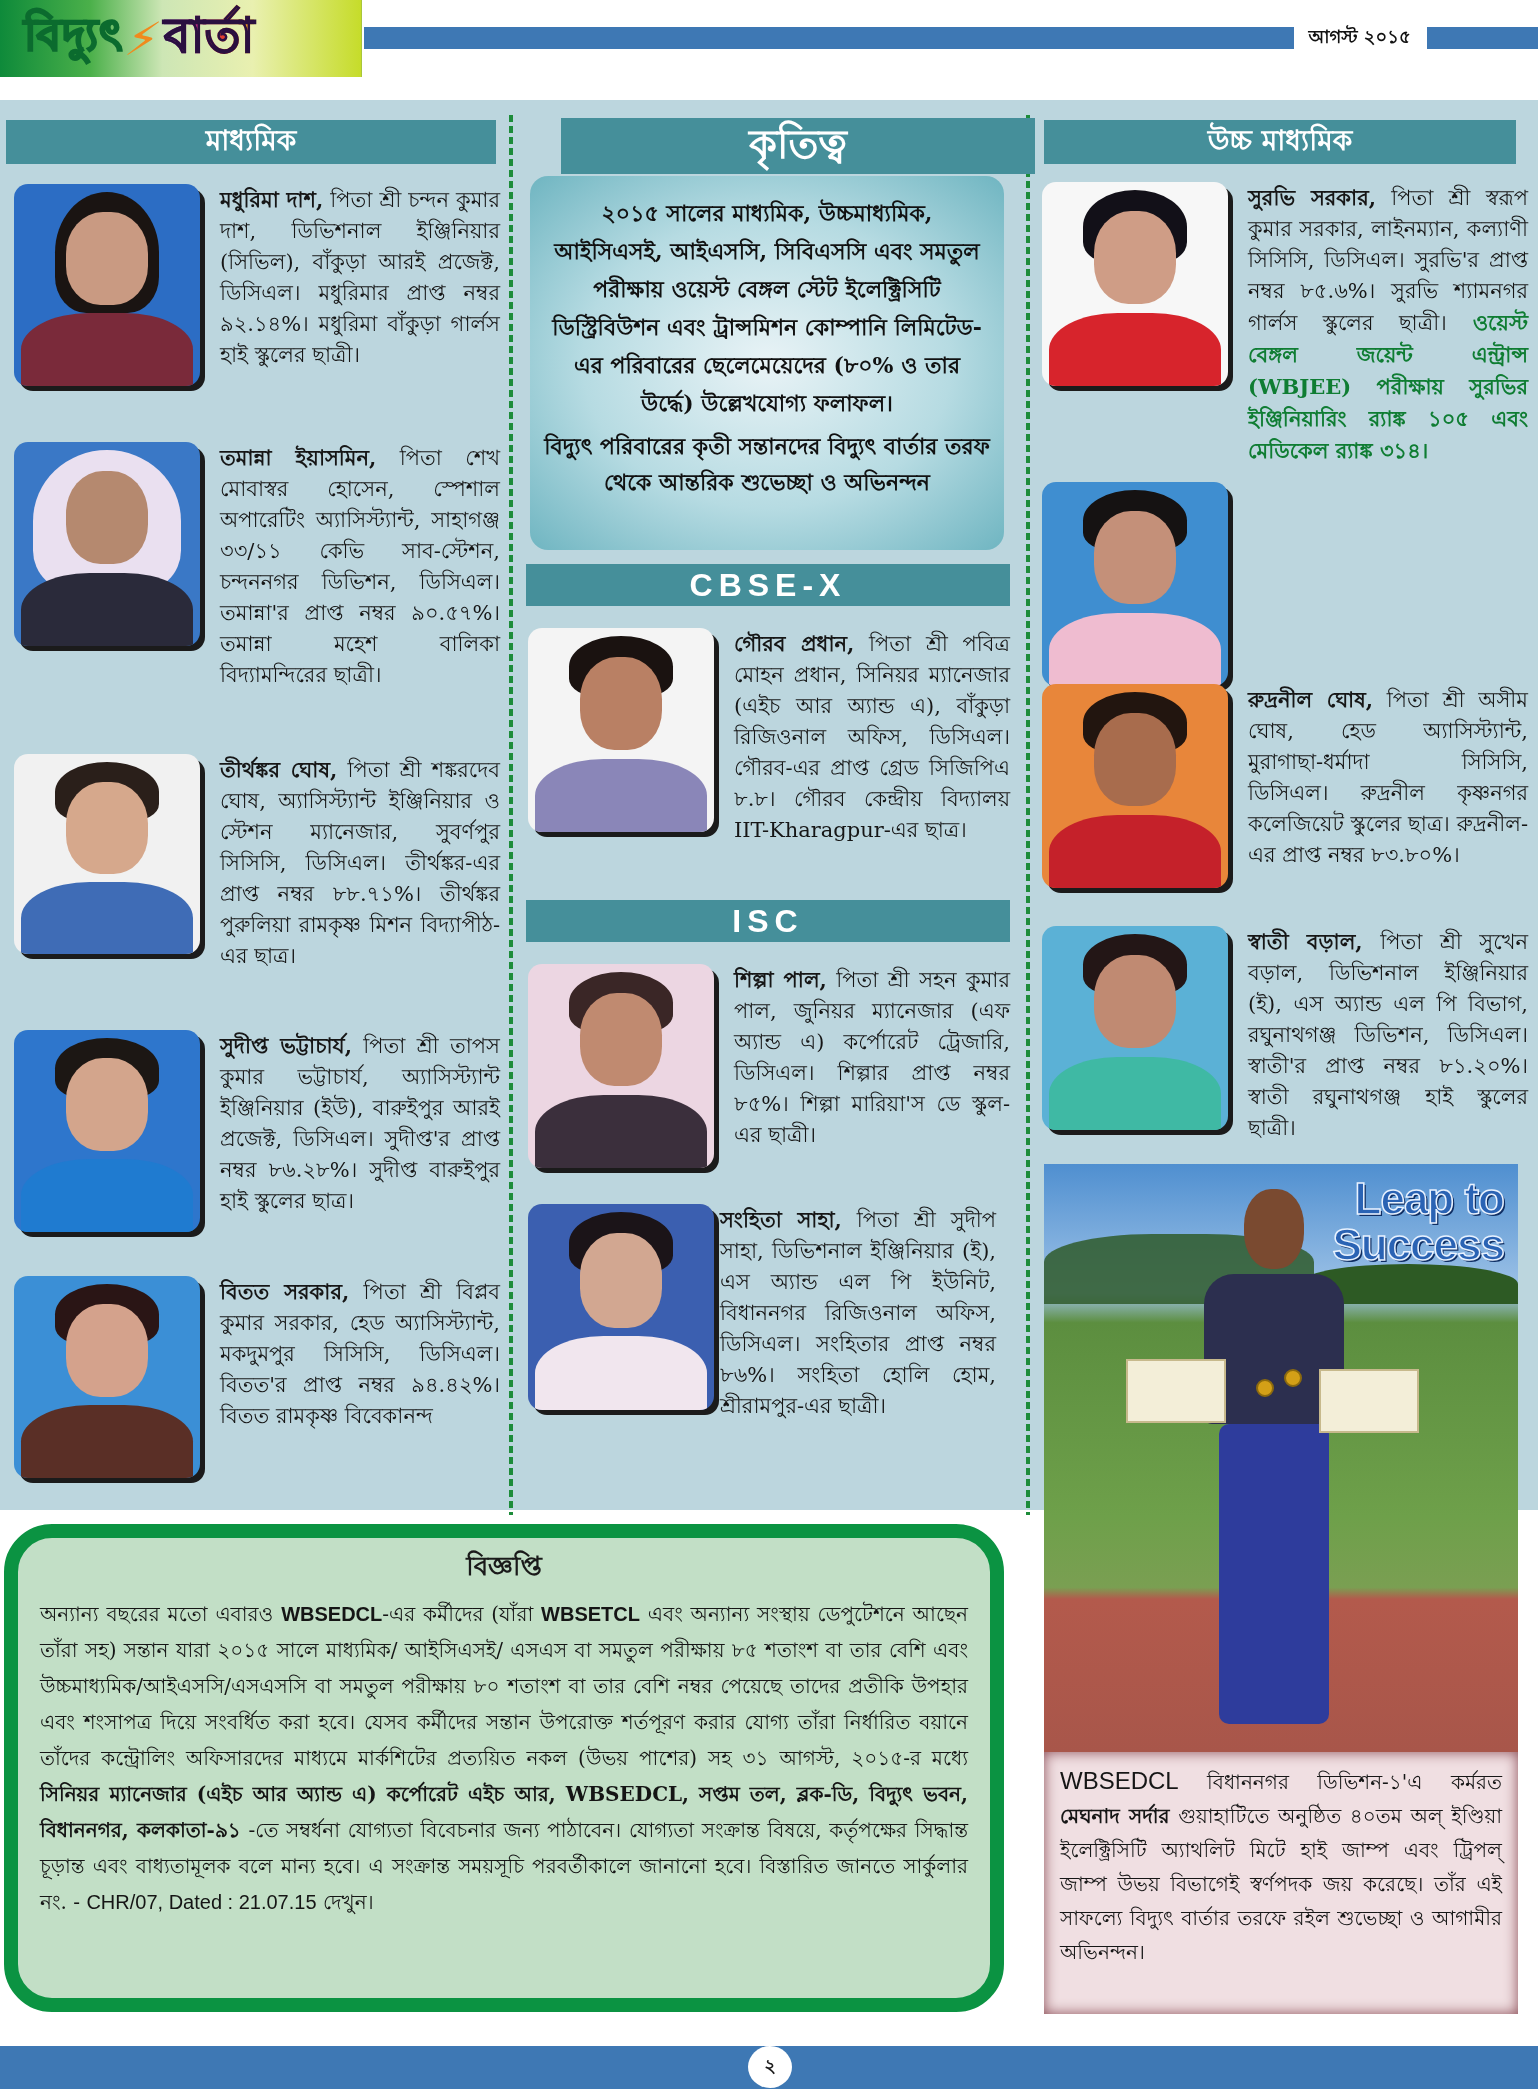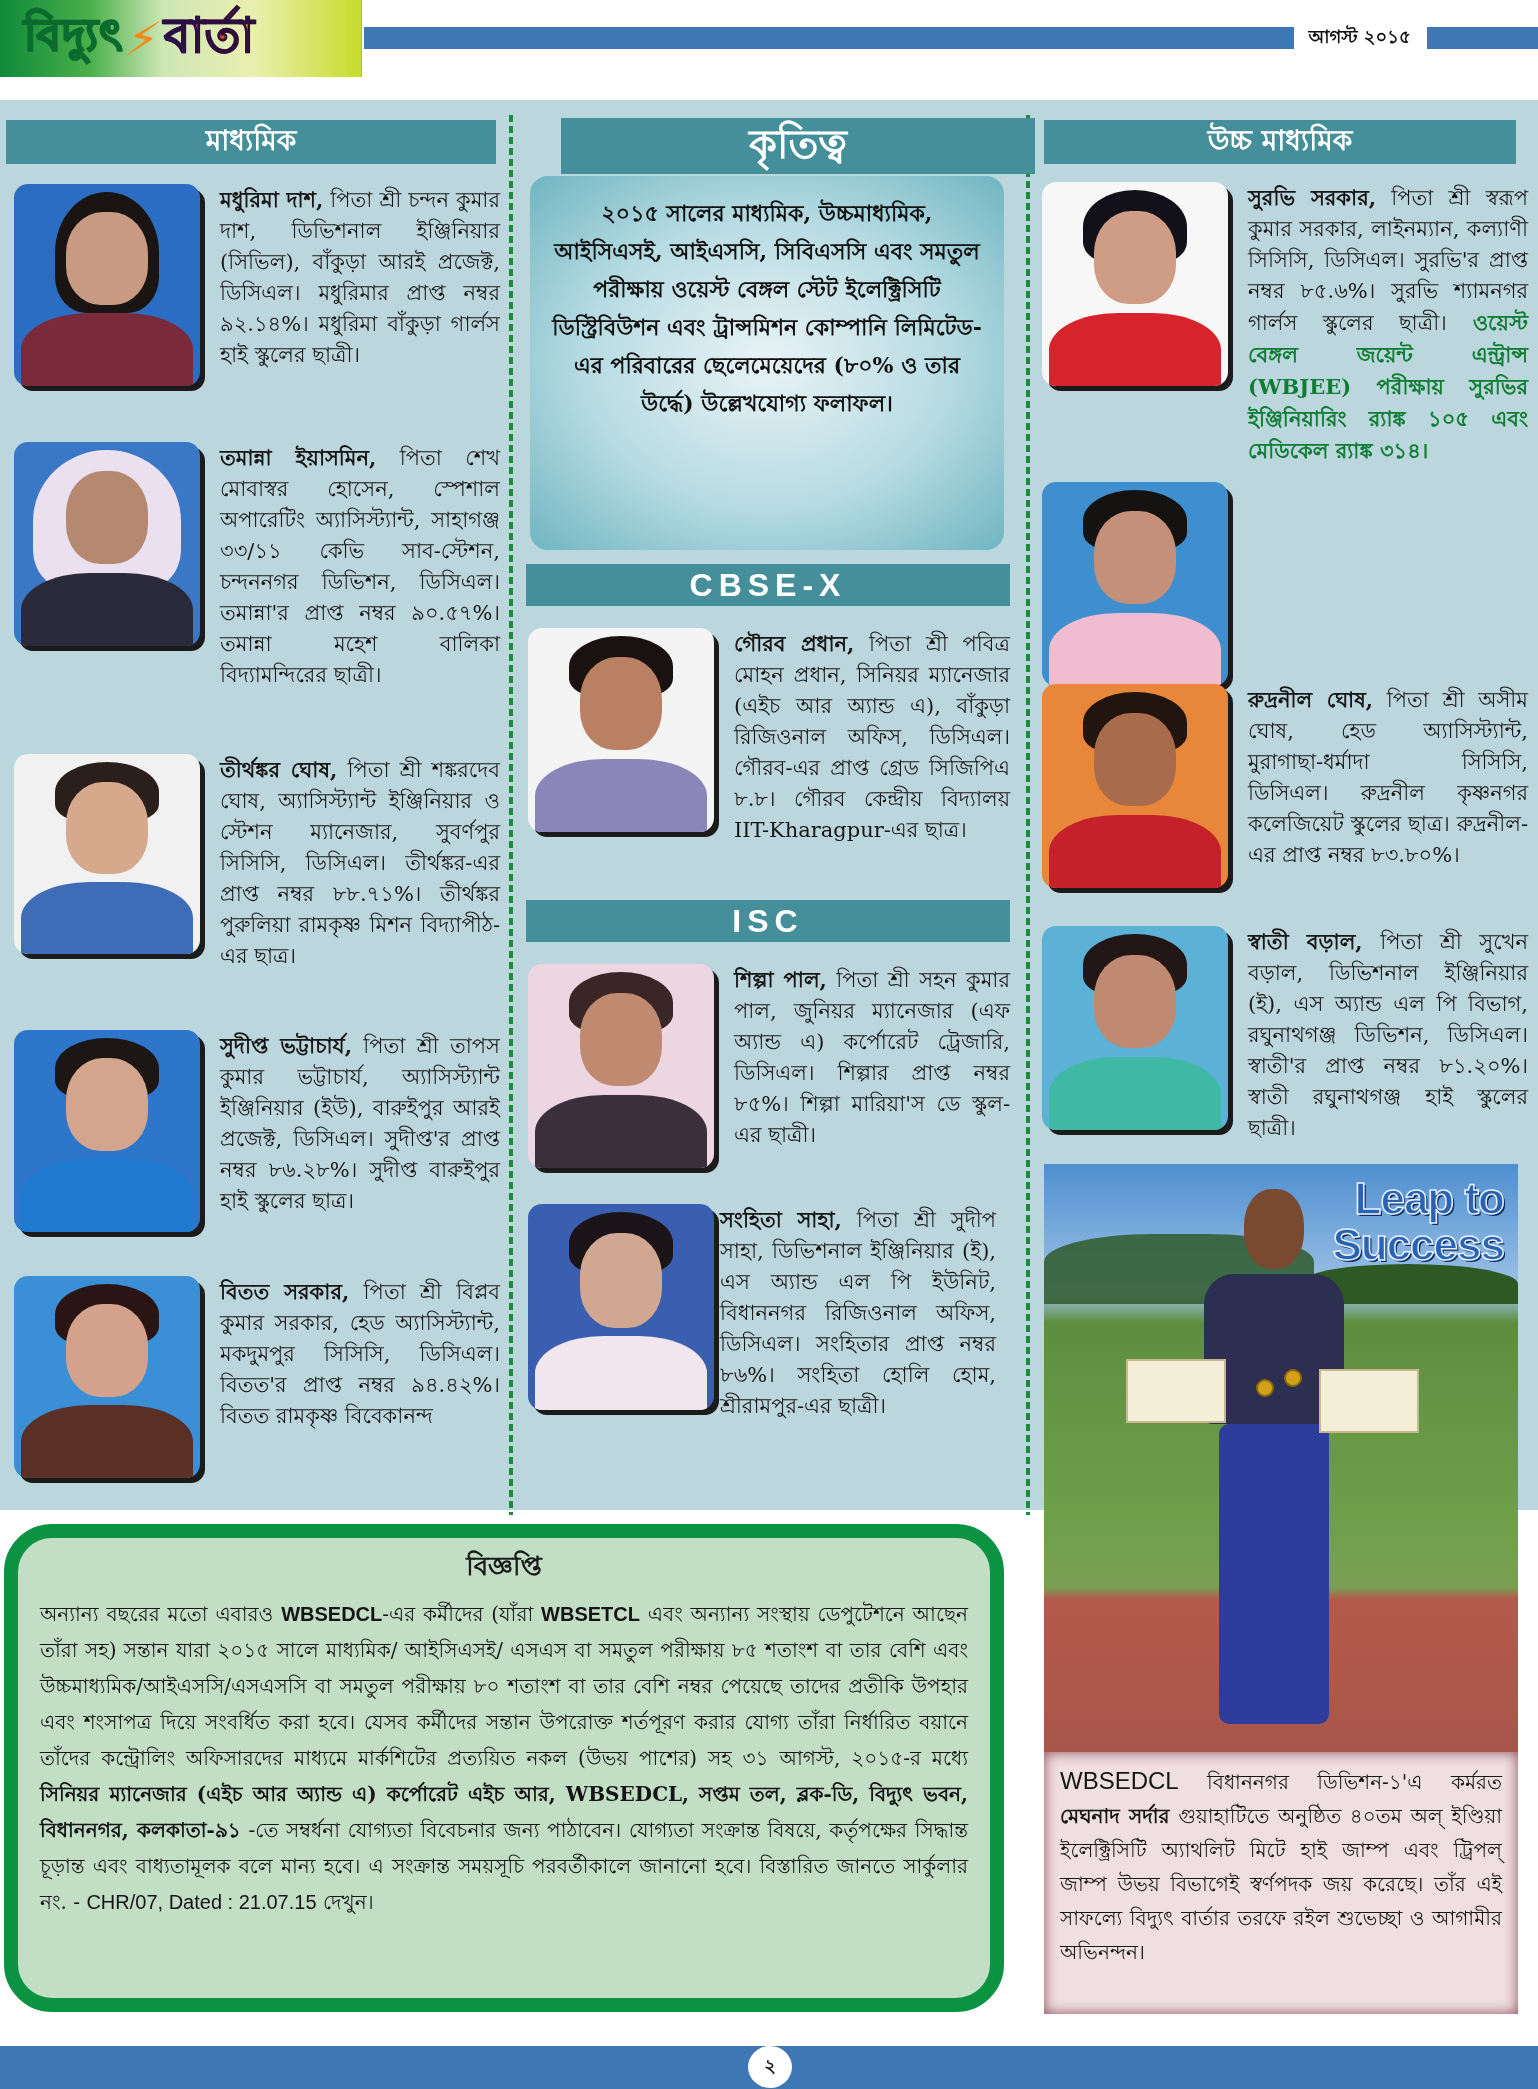--- a/index.html
+++ b/index.html
@@ -136,20 +136,21 @@
     <div class="hair" style="background:#2a1515;"></div>
       <div class="head" style="background:#d4a28c;"></div>
       <div class="body" style="background:#5a2f26;"></div>
   </div>
   <div class="txt" style="width:280px;"><b>বিতত সরকার,</b><span> পিতা শ্রী বিপ্লব কুমার সরকার, হেড অ্যাসিস্ট্যান্ট, মকদুমপুর সিসিসি, ডিসিএল। বিতত'র প্রাপ্ত নম্বর ৯৪.৪২%। বিতত রামকৃষ্ণ বিবেকানন্দ</span></div>
 </div>
 
 <div class="section-head" style="left:530px;top:118px;width:474px;height:56px;font-size:40px;margin-left:31px;">কৃতিত্ব</div>
 <div class="kritittwo">
   <div>২০১৫ সালের মাধ্যমিক, উচ্চমাধ্যমিক, আইসিএসই, আইএসসি, সিবিএসসি এবং সমতুল পরীক্ষায় ওয়েস্ট বেঙ্গল স্টেট ইলেক্ট্রিসিটি ডিস্ট্রিবিউশন এবং ট্রান্সমিশন কোম্পানি লিমিটেড-এর পরিবারের ছেলেমেয়েদের (৮০% ও তার উর্দ্ধে) উল্লেখযোগ্য ফলাফল।</div>
+  <div class="p2">বিদ্যুৎ পরিবারের কৃতী সন্তানদের বিদ্যুৎ বার্তার তরফ থেকে আন্তরিক শুভেচ্ছা ও অভিনন্দন</div>
 </div>
 
 <div class="section-head" style="left:526px;top:564px;width:484px;height:42px;font-family:'Liberation Sans',sans-serif;font-size:32px;letter-spacing:6px;">CBSE-X</div>
 <div class="entry" style="left:528px;top:628px;width:482px;">
   <div class="photo" style="width:186px;height:204px;background:#f4f4f4;">
     <div class="hair" style="background:#1a1210;"></div>
       <div class="head" style="background:#b98064;"></div>
       <div class="body" style="background:#8a86b8;"></div>
   </div>
   <div class="txt" style="width:276px;"><b>গৌরব প্রধান,</b><span> পিতা শ্রী পবিত্র মোহন প্রধান, সিনিয়র ম্যানেজার (এইচ আর অ্যান্ড এ), বাঁকুড়া রিজিওনাল অফিস, ডিসিএল। গৌরব-এর প্রাপ্ত গ্রেড সিজিপিএ ৮.৮। গৌরব কেন্দ্রীয় বিদ্যালয় IIT-Kharagpur-এর ছাত্র।</span></div>

